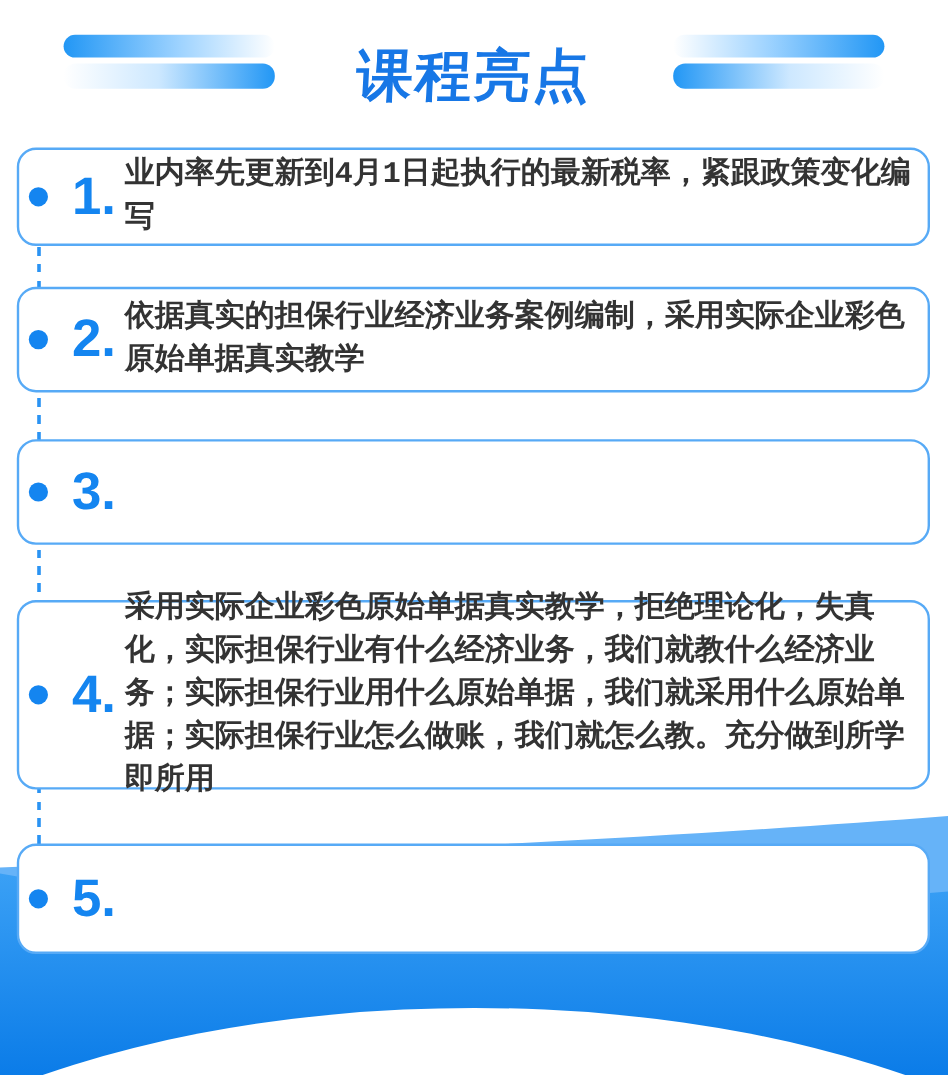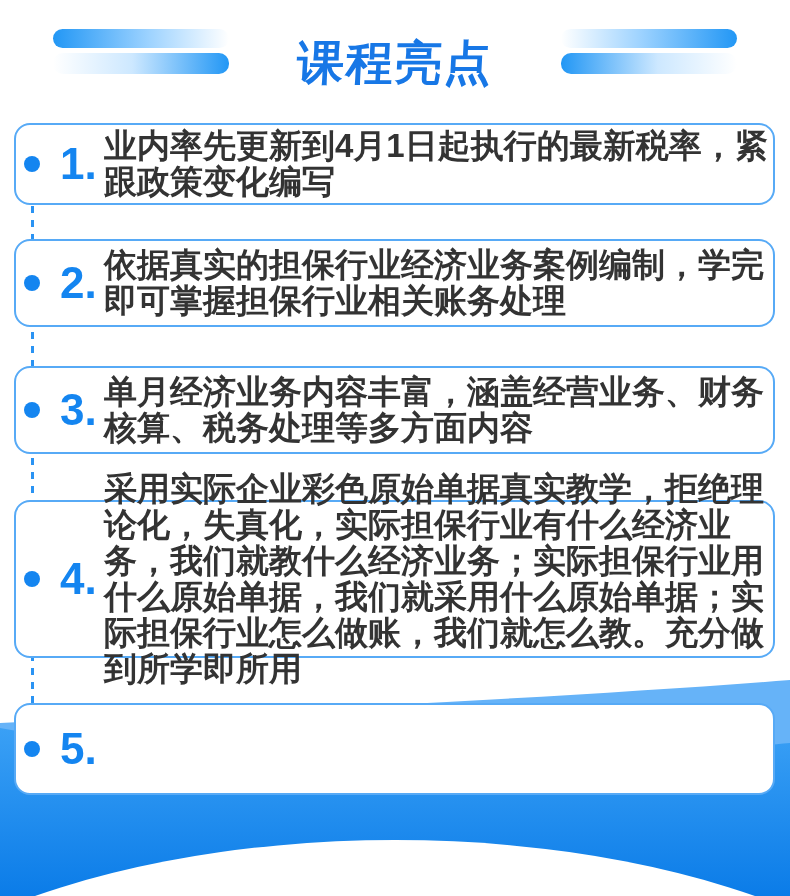--- a/index.html
+++ b/index.html
@@ -97,25 +97,26 @@
   .card-number {
     flex: 0 0 44px;
     font-size: 44px;
     line-height: 1;
     font-weight: 800;
     color: #1485f0;
     font-family: "Liberation Sans", sans-serif;
   }
   .card-text {
     width: 680px;
-    font-size: 33px;
+    font-size: 25px;
     line-height: 36px;
     font-weight: 600;
     color: #333333;
     word-break: break-all;
+    font-family: Liberation Mono, monospace;
   }
 
   
   .bottom-wave {
     position: absolute;
     left: 0; top: 646px;
     width: 790px; height: 250px;
     z-index: 0;
   }
 </style>
@@ -150,26 +151,25 @@
   <div class="timeline-dot dot-4"></div>
   <div class="timeline-dot dot-5"></div>
 
   <div class="card card-1">
     <span class="card-number">1.</span>
     <span class="card-text">业内率先更新到4月1日起执行的最新税率，紧跟政策变化编写</span>
   </div>
 
   <div class="card card-2">
     <span class="card-number">2.</span>
-    <span class="card-text">依据真实的担保行业经济业务案例编制，学完即可掌握担保行业相关账务处理</span>
+    <span class="card-text">依据真实的担保行业经济业务案例编制，采用实际企业彩色原始单据真实教学</span>
   </div>
 
   <div class="card card-3">
     <span class="card-number">3.</span>
-    <span class="card-text">单月经济业务内容丰富，涵盖经营业务、财务核算、税务处理等多方面内容</span>
   </div>
 
   <div class="card card-4">
     <span class="card-number">4.</span>
     <span class="card-text">采用实际企业彩色原始单据真实教学，拒绝理论化，失真化，实际担保行业有什么经济业务，我们就教什么经济业务；实际担保行业用什么原始单据，我们就采用什么原始单据；实际担保行业怎么做账，我们就怎么教。充分做到所学即所用</span>
   </div>
 
   <div class="card card-5">
     <span class="card-number">5.</span>
   </div>

